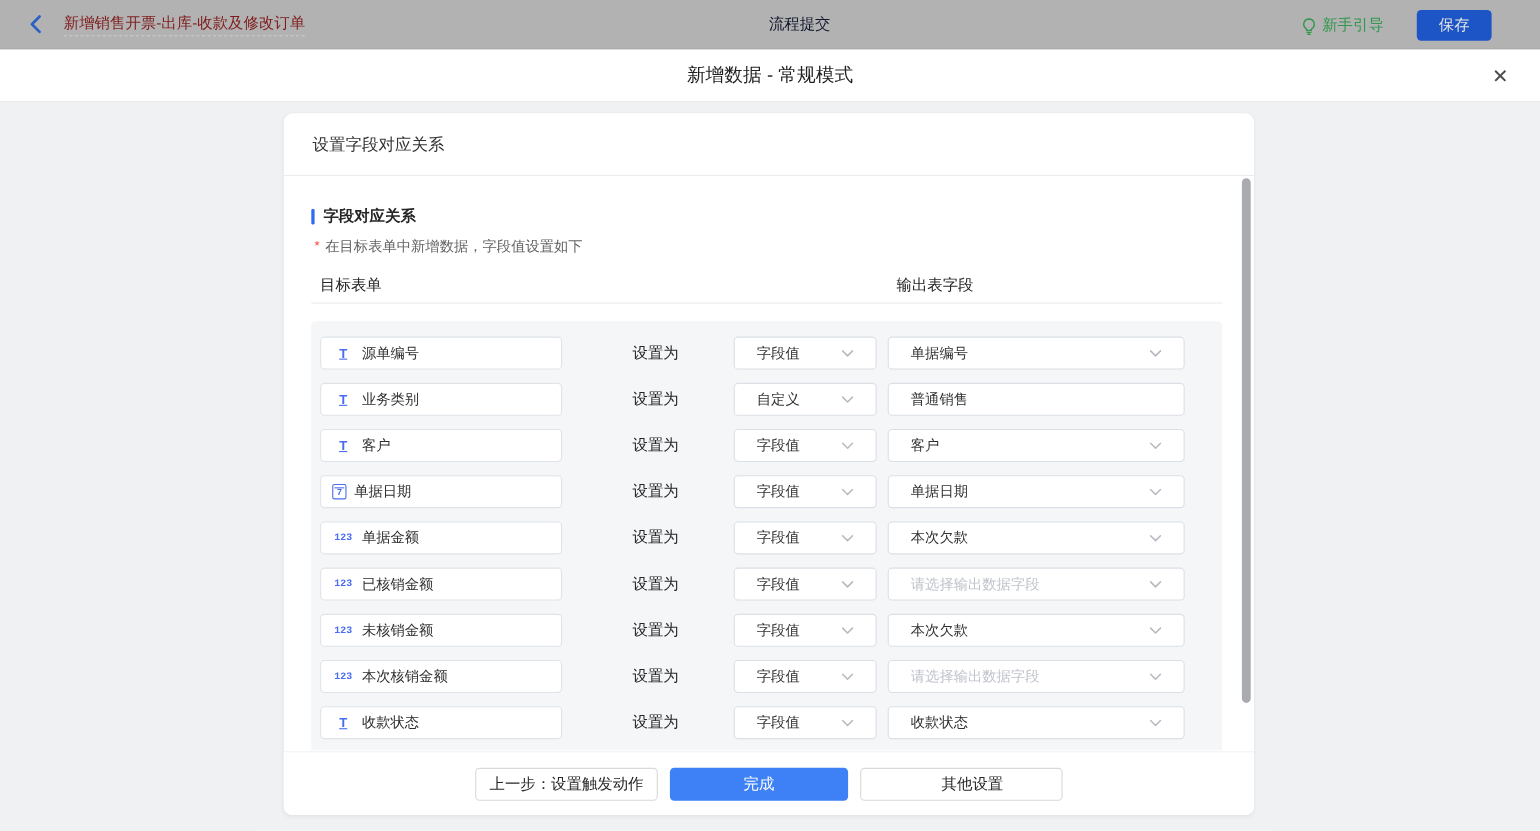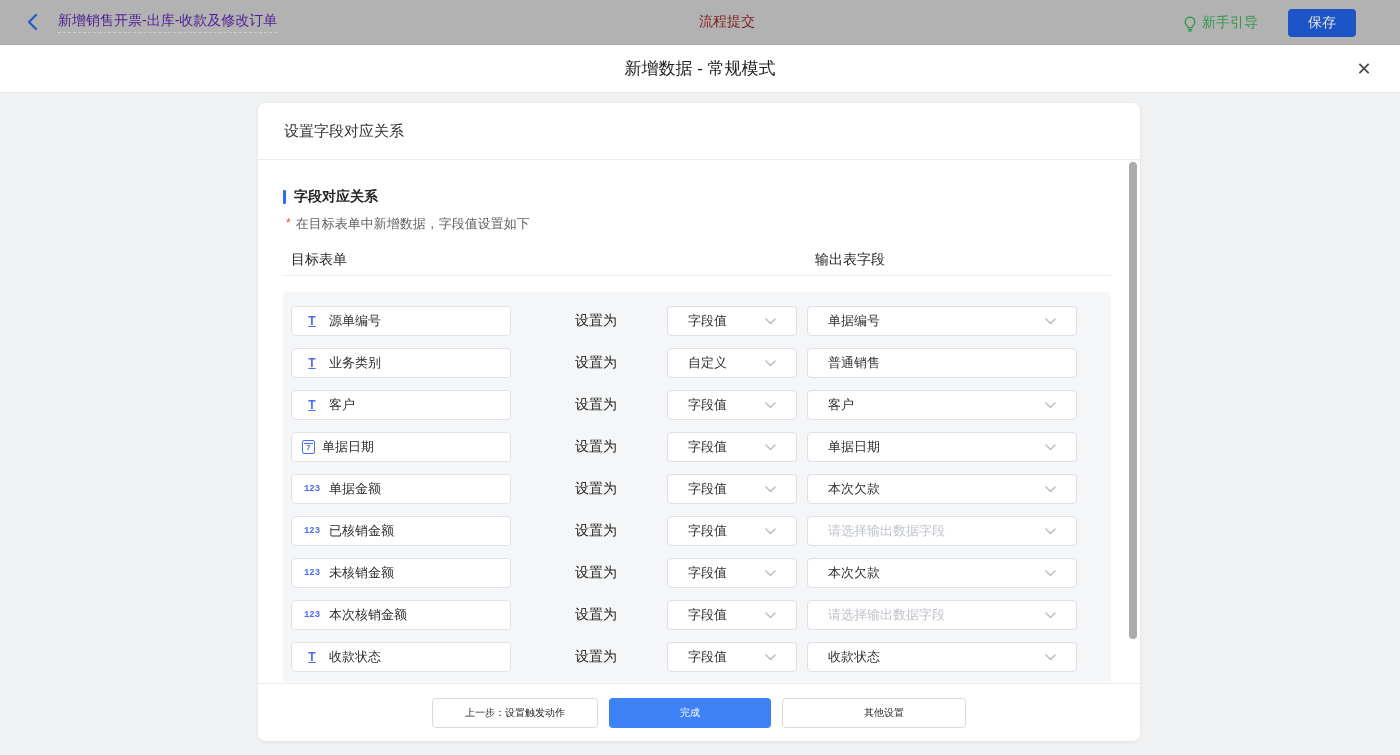--- a/index.html
+++ b/index.html
@@ -3,23 +3,23 @@
 <meta charset="utf-8">
 <style>
   * { margin:0; padding:0; box-sizing:border-box; }
   html,body { width:1400px; height:755px; overflow:hidden; }
   body { font-family:"Liberation Sans","DejaVu Sans",sans-serif; background:#f0f1f2; position:relative; }
 
   
   .top-bar { position:absolute; left:0; top:0; width:1400px; height:45px;
     background:#b2b2b3; border-bottom:1px solid #a8a8a9; display:flex; align-items:center; }
   .back-btn { margin-left:22px; width:20px; height:22px; display:flex; align-items:center; justify-content:center; cursor:pointer; }
-  .flow-title { margin-left:16px; font-size:14px; color:#4c1d95; padding-bottom:3px;
+  .flow-title { margin-left:16px; font-size:14px; color:#7f1d1d; padding-bottom:3px;
     border-bottom:1px dashed #cdcdcd; line-height:18px; }
-  .center-title { position:absolute; left:16px; right:0; text-align:center; font-size:14px; color:#7f1d1d; pointer-events:none;margin-left:38px; }
+  .center-title { position:absolute; left:16px; right:0; text-align:center; font-size:14px; color:#0f172a; pointer-events:none;margin-left:38px; }
   .top-right { position:absolute; right:44px; top:0; height:45px; display:flex; align-items:center; }
   .guide-link { display:flex; align-items:flex-end; gap:5px; font-size:14px; color:#33984e; cursor:pointer; }
   .save-btn { margin-left:30px; width:68px; height:28px; background:#1d55c6; border:none; border-radius:4px;
     color:#e3e3e3; font-size:14px; cursor:pointer; font-family:inherit; }
 
   
   .modal-header { position:absolute; left:0; top:45px; width:1400px; height:48px; background:#ffffff;
     border-bottom:1px solid #e7e7e7; display:flex; align-items:center; justify-content:center; }
   .modal-title { font-size:17px; color:#1f1f1f; font-weight:500; }
   .modal-close { position:absolute; right:24px; top:12px; width:24px; height:24px; font-size:18px; color:#4d4d4d;
@@ -69,21 +69,21 @@
   .sel { height:30px; background:#ffffff; border:1px solid #dcdfe6; border-radius:4px;
     display:flex; align-items:center; justify-content:space-between; padding:0 20px; cursor:pointer; }
   .mode-sel { width:130px; }
   .output-box { width:270px; margin-left:10px; }
   .sel-value { font-size:13px; color:#303133; white-space:nowrap; overflow:hidden; }
   .sel-value.placeholder { color:#bfc3cb; }
   .chevron { display:flex; align-items:center; flex:none; margin-left:6px; }
 
   .card-footer { position:absolute; left:0; bottom:0; width:882px; height:58px; background:#ffffff;
     border-top:1px solid #eaecee; border-radius:0 0 8px 8px; display:flex; align-items:center; justify-content:center; gap:11px; }
-  .btn { height:30px; border-radius:4px; font-size:10px; font-family:inherit; cursor:pointer; }
+  .btn { height:30px; border-radius:4px; font-size:14px; font-family:inherit; cursor:pointer; }
   .btn-plain { background:#ffffff; border:1px solid #d9d9d9; color:#262626; }
   .btn-prev { width:166px; }
   .btn-done { width:162px; background:#3e80f5; border:none; color:#ffffff; }
   .btn-other { width:184px;padding-left:20px; }
 </style>
 </head>
 <body>
 
 <div class="top-bar">
   <div class="back-btn">

